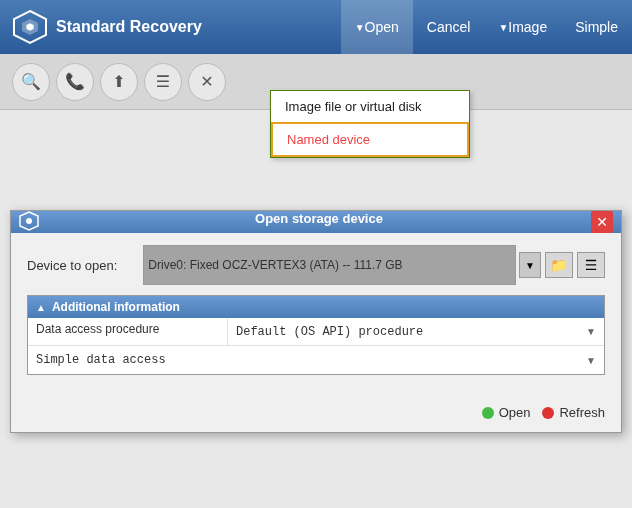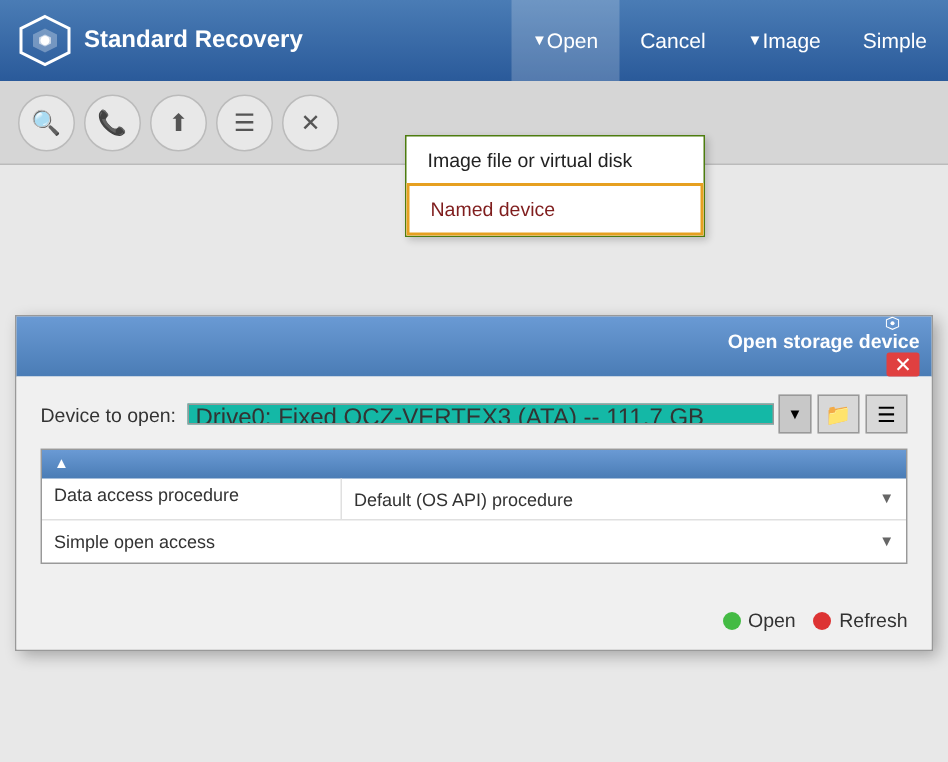--- a/index.html
+++ b/index.html
@@ -74,21 +74,21 @@
     }
     .dropdown-item {
       padding: 8px 14px;
       cursor: pointer;
       color: #222;
       font-size: 13px;
     }
     .dropdown-item.highlighted {
       background: white;
       border: 2px solid #e6a020;
-      color: #7f1d1d;
+      color: #ef4444;
     }
 
     
     .toolbar {
       display: flex;
       align-items: center;
       padding: 8px 12px;
       gap: 6px;
       background: #d6d6d6;
       border-bottom: 1px solid #bbb;
@@ -118,26 +118,25 @@
       position: absolute;
       top: 100px;
       left: 10px;
       right: 10px;
       background: #f0f0f0;
       border: 1px solid #999;
       box-shadow: 3px 3px 10px rgba(0,0,0,0.3);
     }
     .dialog-titlebar {
       display: flex;
-      align-items: flex-end;
+      align-items: flex-start;
       justify-content: space-between;
       background: linear-gradient(180deg, #6a9ad4 0%, #4a7cb5 100%);
       padding: 0 8px;
-      height: 40px;
-      flex-direction: column;
+      height: 22px;
     }
     .dialog-title-icon {
       width: 20px;
       height: 20px;
       margin-right: 8px;
     }
     .dialog-title-text {
       color: white;
       font-size: 13px;
       font-weight: bold;
@@ -160,39 +159,39 @@
 
     
     .dialog-body {
       padding: 12px 16px;
       background: #f0f0f0;
     }
     .device-to-open-row {
       display: flex;
       align-items: center;
       margin-bottom: 10px;
-      gap: 8px;
+      gap: 26px;
     }
     .device-label {
       white-space: nowrap;
       font-size: 13px;
       color: #333;
     }
     .device-select-wrapper {
       flex: 1;
       display: flex;
       align-items: center;
       gap: 4px;
     }
     .device-select {
       flex: 1;
-      height: 14px;
+      height: 40px;
       border: 1px solid #999;
-      background: #14b8a6;
-      font-size: 16px;
+      background: #a3a3a3;
+      font-size: 12px;
       padding: 0 4px;
       color: #333;
       appearance: none;
       cursor: pointer;
     }
     .select-arrow {
       width: 22px;
       height: 26px;
       background: #c8c8c8;
       border: 1px solid #999;
@@ -252,20 +251,21 @@
     .info-value-wrapper {
       flex: 1;
       display: flex;
       align-items: center;
       padding: 4px 8px;
       font-size: 12px;
       color: #333;
     }
     .info-value {
       flex: 1;
+      font-family: Liberation Mono, monospace;
     }
     .info-dropdown-arrow {
       font-size: 10px;
       color: #666;
     }
 
     
     .dialog-footer {
       display: flex;
       align-items: center;
@@ -378,31 +378,32 @@
           </div>
           <div class="icon-btn">
             <span>☰</span>
           </div>
         </div>
       </div>
 
       <div class="additional-info">
         <div class="additional-info-header">
           <span class="collapse-icon">▲</span>
+          <span>Additional information</span>
         </div>
         <div class="info-row">
           <div class="info-key">Data access procedure</div>
           <div class="info-value-wrapper">
             <span class="info-value">Default (OS API) procedure</span>
             <span class="info-dropdown-arrow">▼</span>
           </div>
         </div>
         <div class="info-row">
           <div class="info-value-wrapper">
-            <span class="info-value">Simple open access</span>
+            <span class="info-value">Simple data access</span>
             <span class="info-dropdown-arrow">▼</span>
           </div>
         </div>
       </div>
     </div>
 
     <div class="dialog-footer">
       <div class="footer-btn">
         <span class="btn-dot-green"></span>
         <span>Open</span>

